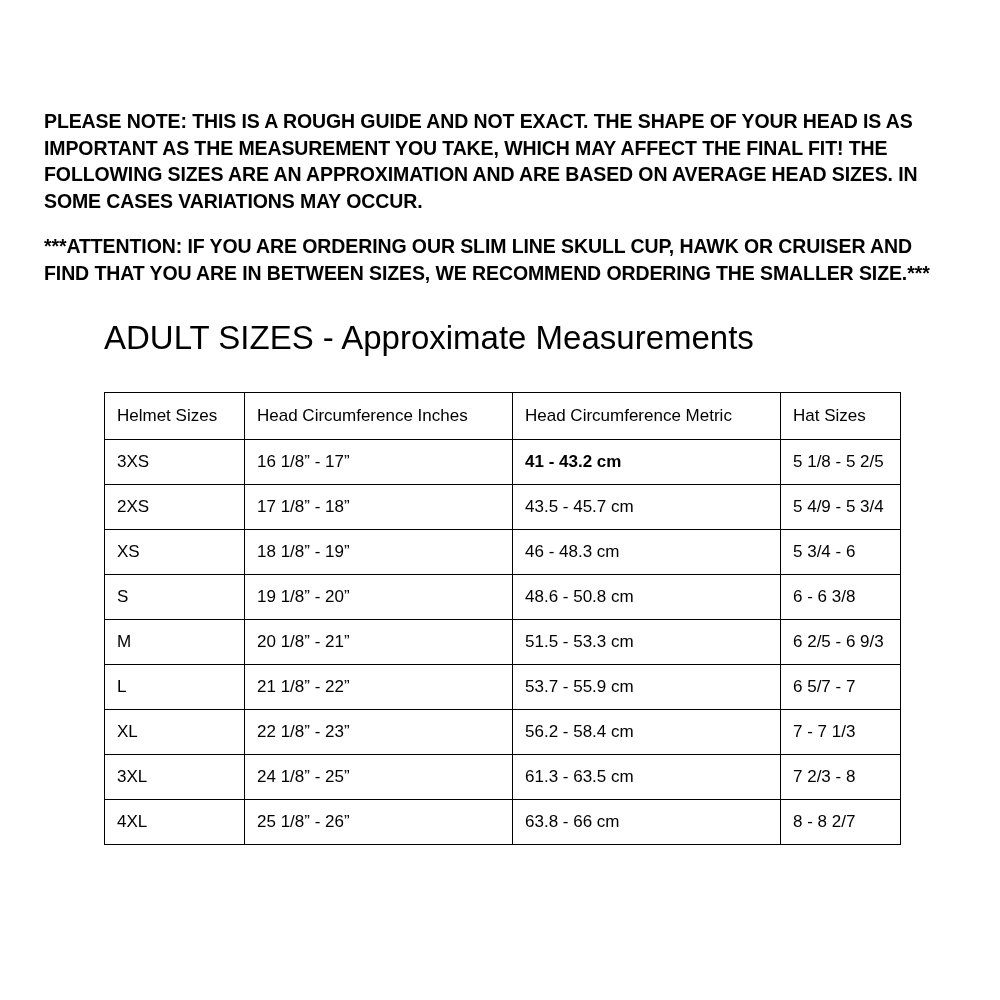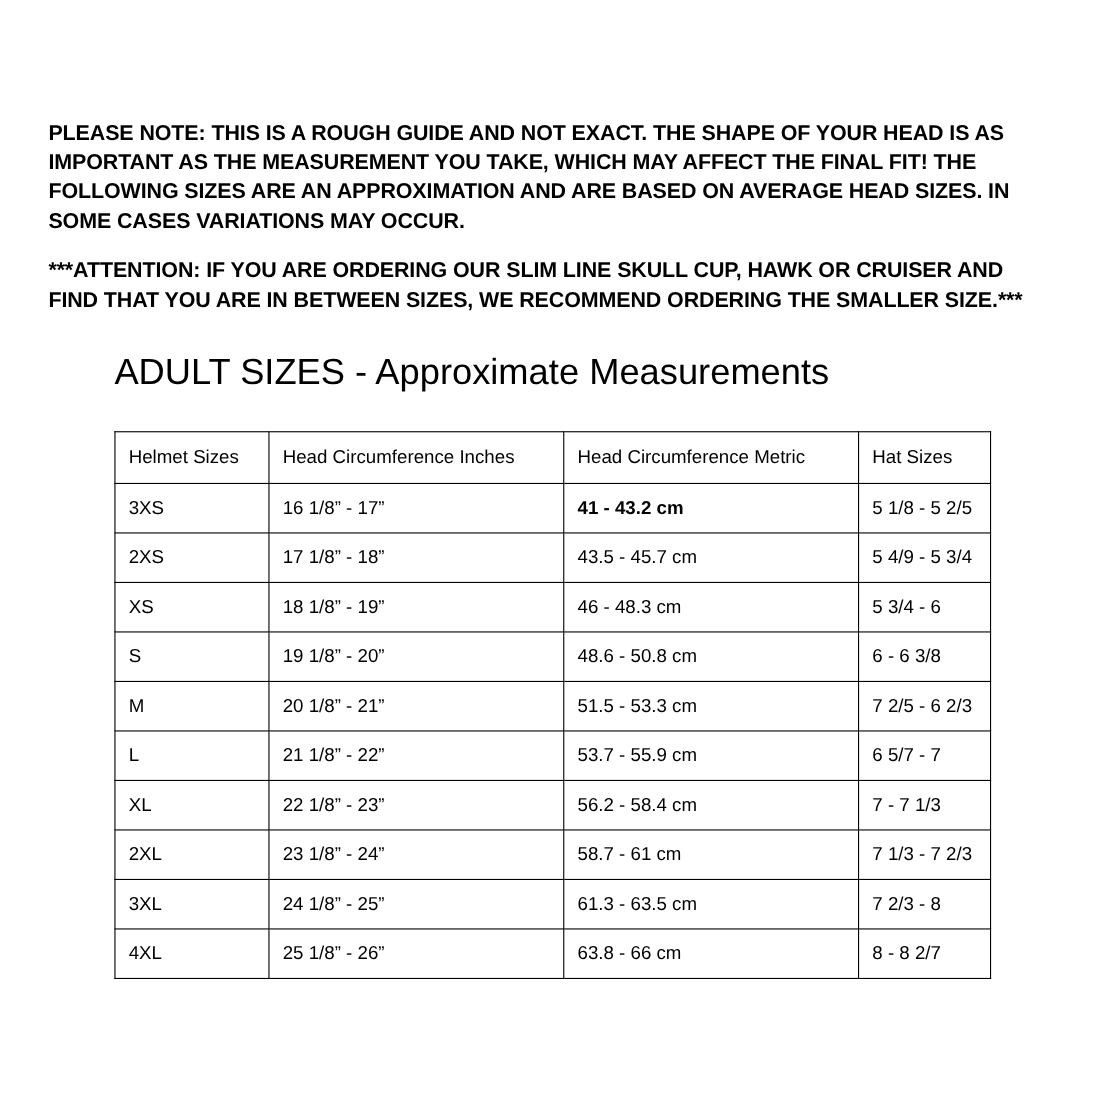--- a/index.html
+++ b/index.html
@@ -141,39 +141,33 @@
           <tr>
             <td>S</td>
             <td>19 1/8” - 20”</td>
             <td>48.6 - 50.8 cm</td>
             <td>6 - 6 3/8</td>
           </tr>
           <tr>
             <td>M</td>
             <td>20 1/8” - 21”</td>
             <td>51.5 - 53.3 cm</td>
-            <td>7 2/5 - 6 2/3</td>
+            <td>6 2/5 - 6 9/3</td>
           </tr>
           <tr>
             <td>L</td>
             <td>21 1/8” - 22”</td>
             <td>53.7 - 55.9 cm</td>
             <td>6 5/7 - 7</td>
           </tr>
           <tr>
             <td>XL</td>
             <td>22 1/8” - 23”</td>
             <td>56.2 - 58.4 cm</td>
             <td>7 - 7 1/3</td>
-          </tr>
-          <tr>
-            <td>2XL</td>
-            <td>23 1/8” - 24”</td>
-            <td>58.7 - 61 cm</td>
-            <td>7 1/3 - 7 2/3</td>
           </tr>
           <tr>
             <td>3XL</td>
             <td>24 1/8” - 25”</td>
             <td>61.3 - 63.5 cm</td>
             <td>7 2/3 - 8</td>
           </tr>
           <tr>
             <td>4XL</td>
             <td>25 1/8” - 26”</td>

